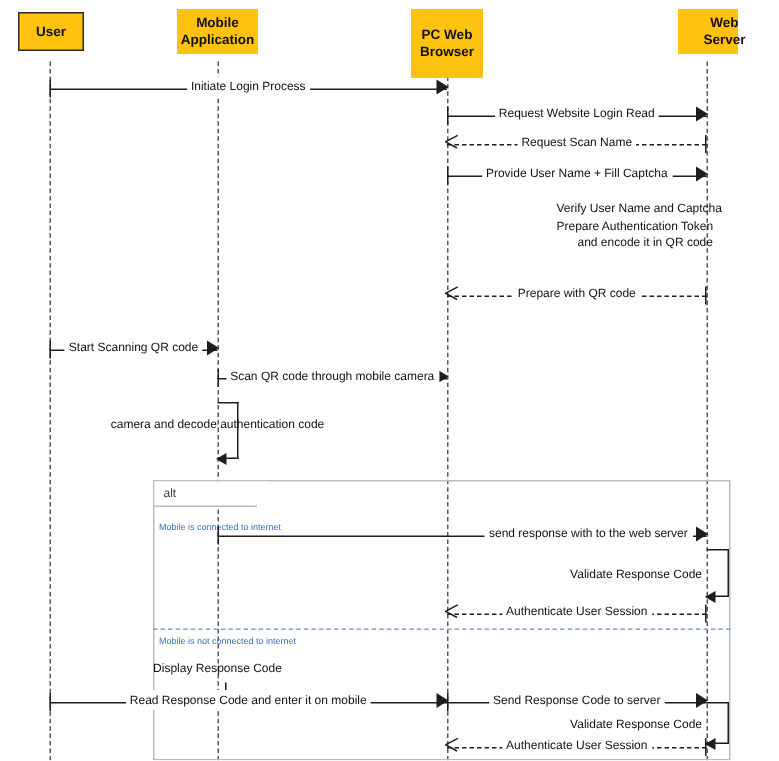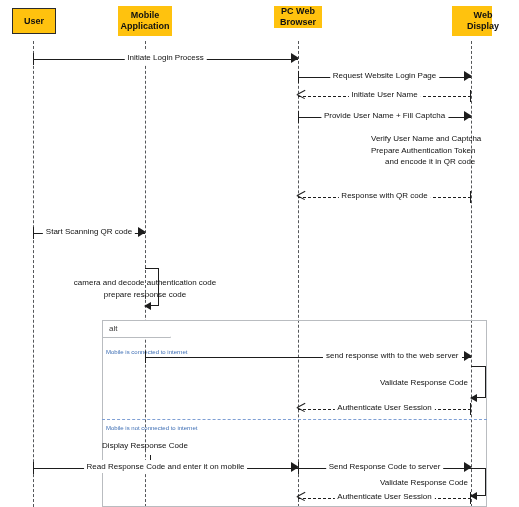--- a/index.html
+++ b/index.html
@@ -112,88 +112,93 @@
 
   <div class="actor-box" style="left:12px;top:8px;width:44px;height:26px;">
     <span>User</span>
   </div>
 
   <div class="actor-box noborder" style="left:118px;top:6px;width:54px;height:30px;flex-direction:column;">
     <span>Mobile</span>
     <span>Application</span>
   </div>
 
-  <div class="actor-box noborder" style="left:274px;top:6px;width:48px;height:22px;flex-direction:column;">
+  <div class="actor-box noborder" style="left:274px;top:6px;width:48px;height:46px;flex-direction:column;">
     <span>PC Web</span>
     <span>Browser</span>
   </div>
 
   <div class="actor-box noborder" style="left:452px;top:6px;width:40px;height:30px;flex-direction:column;padding-left:22px;">
     <span>Web</span>
-    <span>Display</span>
+    <span>Server</span>
   </div>
 
   <div class="msg" style="left:33px;top:52px;width:265px;">
     <div class="cap l"></div>
     <div class="line"></div>
     <div class="arrow right"></div>
     <div class="lbl">Initiate Login Process</div>
   </div>
 
   <div class="msg" style="left:298px;top:70px;width:173px;">
     <div class="cap l"></div>
     <div class="line"></div>
     <div class="arrow right"></div>
-    <div class="lbl">Request Website Login Page</div>
+    <div class="lbl">Request Website Login Read</div>
   </div>
 
   <div class="msg dashed" style="left:298px;top:89px;width:173px;">
     <div class="cap r"></div>
     <div class="line"></div>
     <div class="arrow openleft"></div>
-    <div class="lbl">Initiate User Name</div>
+    <div class="lbl">Request Scan Name</div>
   </div>
 
   <div class="msg" style="left:298px;top:110px;width:173px;">
     <div class="cap l"></div>
     <div class="line"></div>
     <div class="arrow right"></div>
     <div class="lbl">Provide User Name + Fill Captcha</div>
   </div>
 
   <div class="note" style="left:371px;top:133px;width:200px;text-align:left;">
     <div>Verify User Name and Captcha</div>
     <div>Prepare Authentication Token</div>
     <div style="padding-left:14px;">and encode it in QR code</div>
   </div>
 
   <div class="msg dashed" style="left:298px;top:190px;width:173px;">
     <div class="cap r"></div>
     <div class="line"></div>
     <div class="arrow openleft"></div>
-    <div class="lbl">Response with QR code</div>
+    <div class="lbl">Prepare with QR code</div>
   </div>
 
   <div class="msg" style="left:33px;top:226px;width:112px;">
     <div class="cap l"></div>
     <div class="line"></div>
     <div class="arrow right"></div>
     <div class="lbl">Start Scanning QR code</div>
   </div>
 
+  <div class="msg" style="left:145px;top:245px;width:153px;">
+    <div class="cap l"></div>
+    <div class="line"></div>
+    <div class="arrow right"></div>
+    <div class="lbl">Scan QR code through mobile camera</div>
+  </div>
 
   <div class="selfloop" style="left:145px;top:268px;width:14px;height:38px;">
     <div class="top"></div>
     <div class="side"></div>
     <div class="bot"></div>
     <div class="head"></div>
   </div>
   <div class="note" style="left:20px;top:277px;width:250px;">
     <div>camera and decode authentication code</div>
-    <div>prepare response code</div>
   </div>
 
   <div class="msg" style="left:145px;top:350px;width:326px;">
     <div class="cap l"></div>
     <div class="line"></div>
     <div class="arrow right"></div>
     <div class="lbl" style="left:178px;transform:none;">send response with to the web server</div>
   </div>
 
   <div class="selfloop" style="left:471px;top:366px;width:15px;height:32px;">

